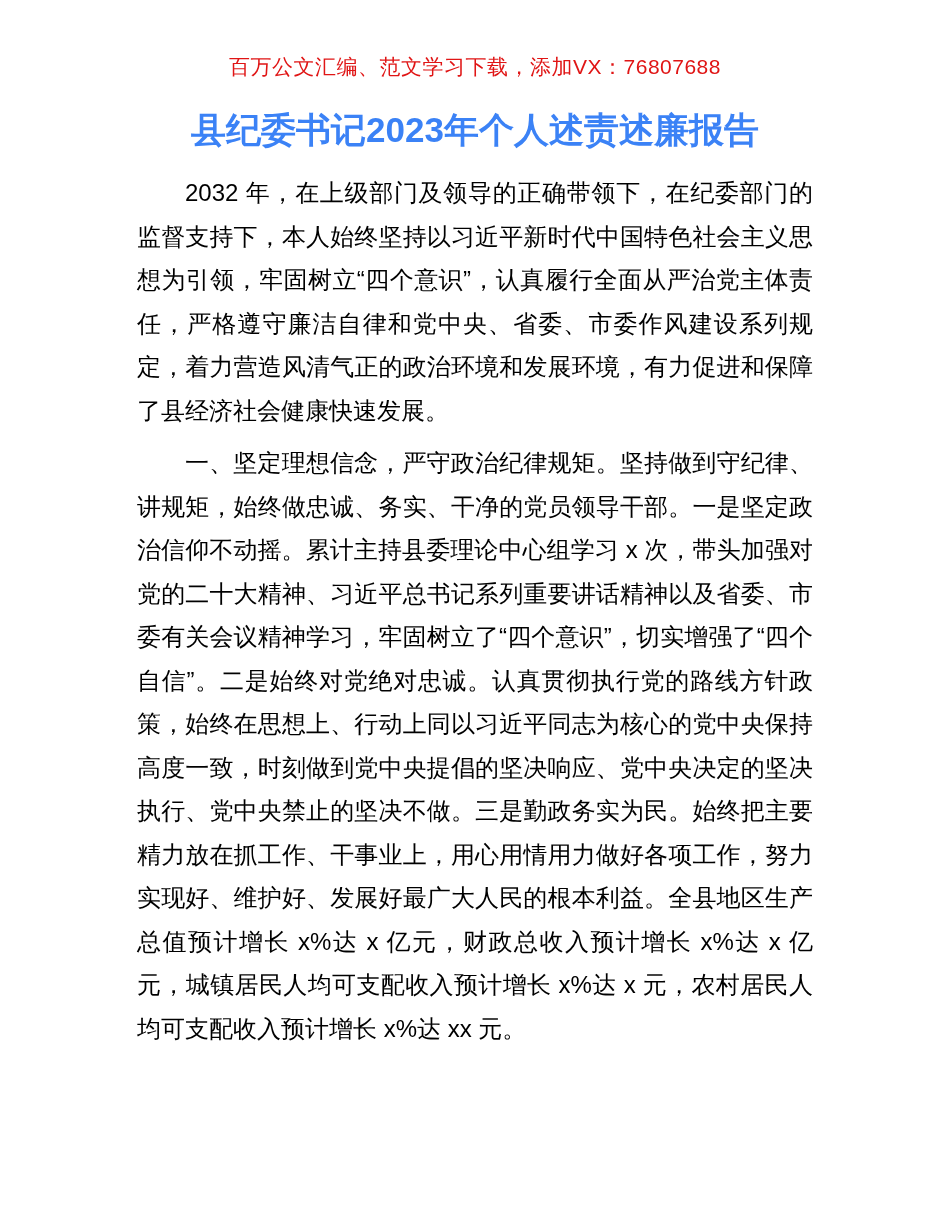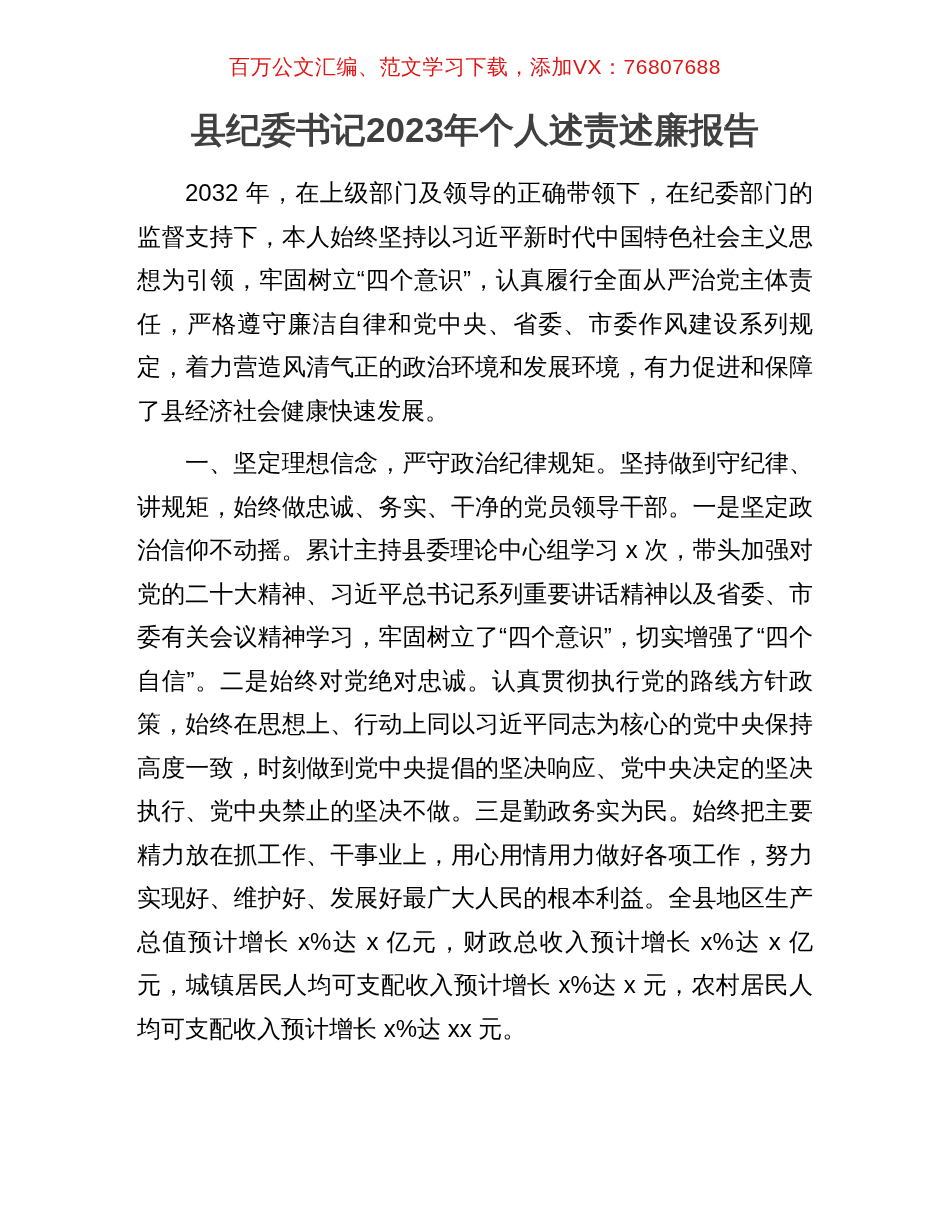--- a/index.html
+++ b/index.html
@@ -24,21 +24,21 @@
     line-height: 30px;
     color: #e01515; 
     letter-spacing: 0.5px;
   }
   .doc-title {
     margin: 24px 0 0 0;
     text-align: center;
     font-size: 35px;
     font-weight: bold;
     line-height: 48px;
-    color: #404040;
+    color: #3b82f6;
   }
   .doc-body {
     width: 676px;
     margin: 17px 137px 0 137px;
     font-size: 24px;
     line-height: 43.5px;
     text-align: justify;
     color: #000000;
   }
   .doc-body p {

